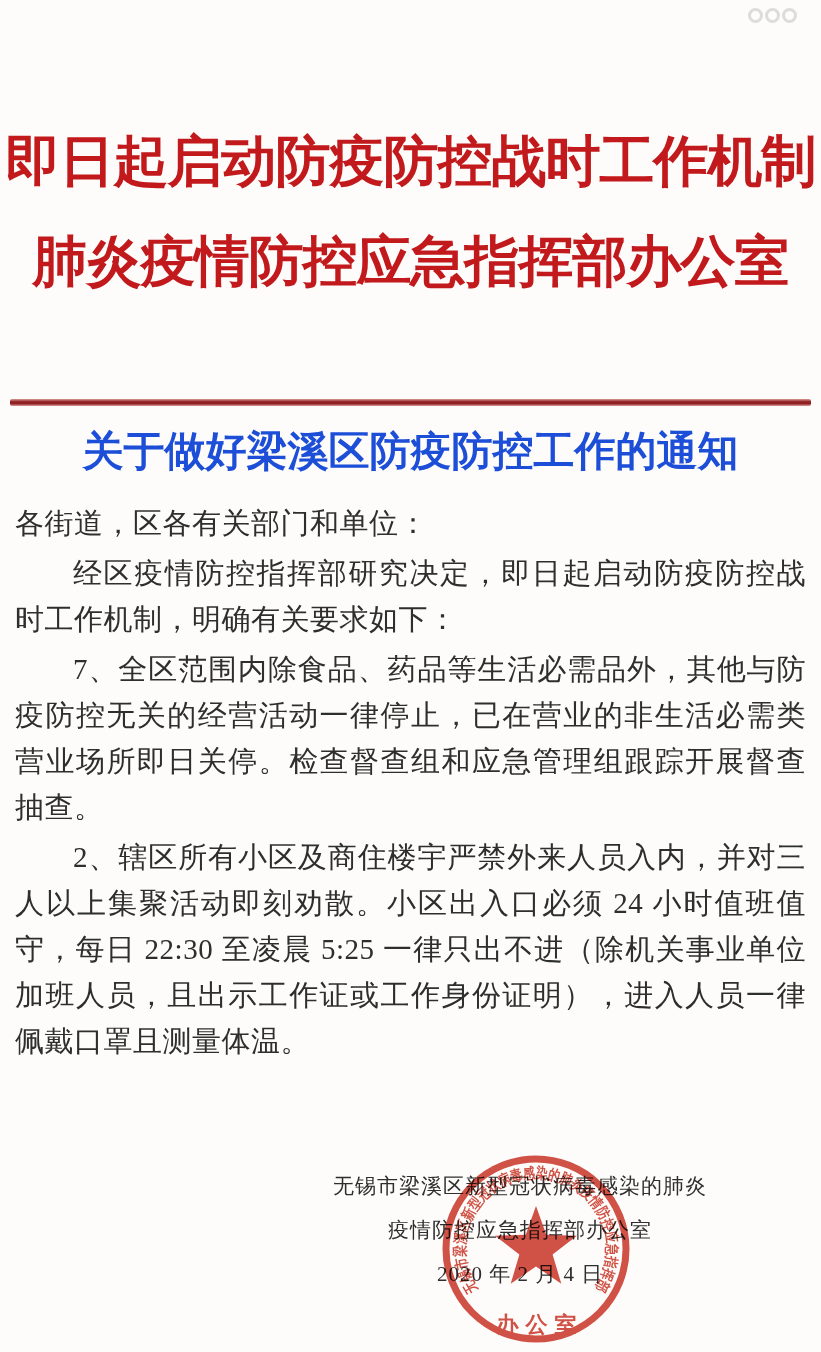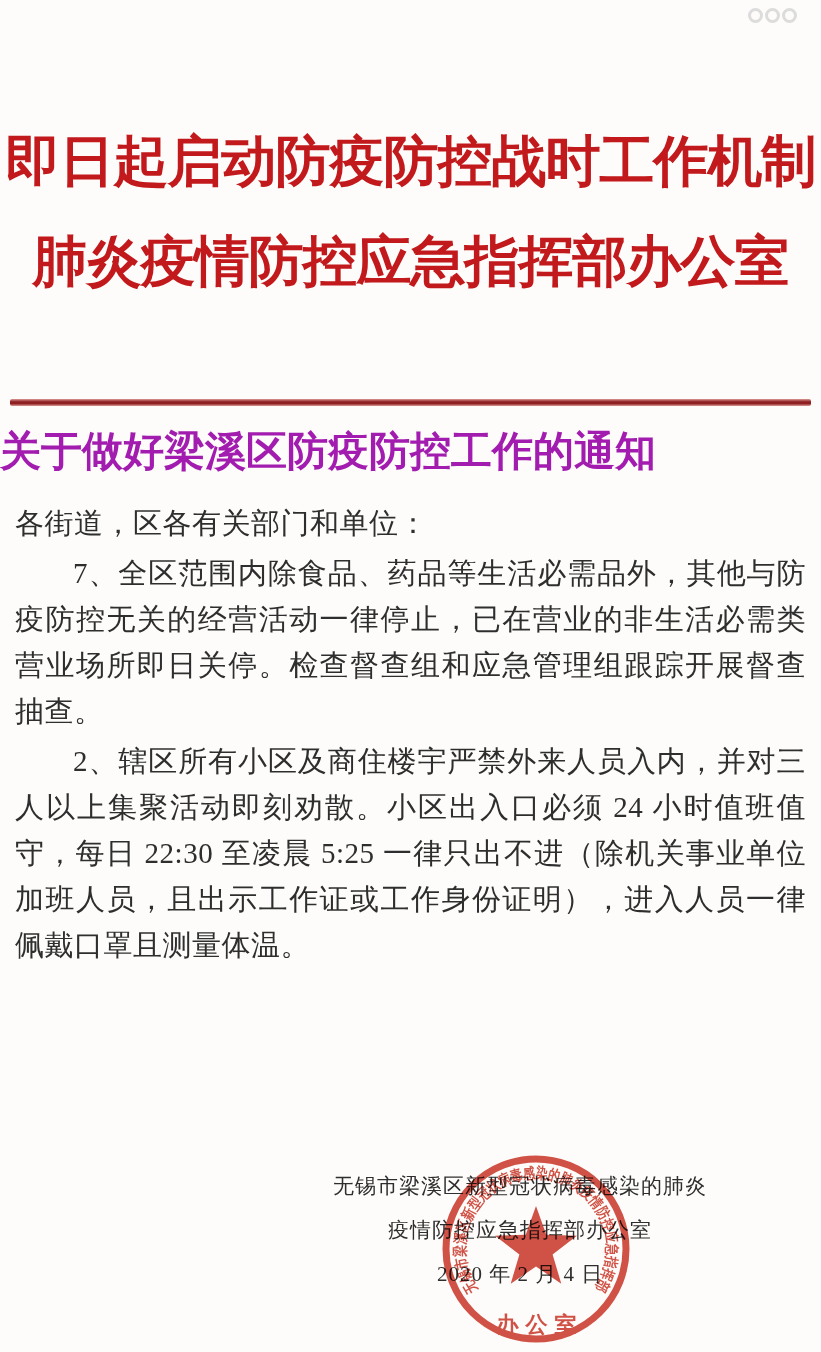--- a/index.html
+++ b/index.html
@@ -54,21 +54,22 @@
     margin:87px 10px 0 10px;
     background:linear-gradient(180deg,#dc9a95 0%,var(--divider-red) 40%,var(--divider-red) 65%,#dc9a95 100%);
     border-radius:2px;
   }
   
   .doc-title{
     margin:19px 0 0 0;
     font-size:41px;
     font-weight:700;
     line-height:52px;
-    color:#a21caf;
+    text-align:center;
+    color:#1d4ed8;
     letter-spacing:0px;
   }
   
   .body-text{
     margin-top:23px;
     padding:0 11px;
     font-size:29px;
     line-height:46px;
     letter-spacing:0.5px;
     color:var(--text-color);
@@ -136,20 +137,21 @@
     <div class="lh-line">即日起启动防疫防控战时工作机制</div>
     <div class="lh-line">肺炎疫情防控应急指挥部办公室</div>
   </header>
 
   <div class="divider"></div>
 
   <h1 class="doc-title">关于做好梁溪区防疫防控工作的通知</h1>
 
   <main class="body-text">
     <p class="salutation">各街道，区各有关部门和单位：</p>
+    <p class="para">经区疫情防控指挥部研究决定，即日起启动防疫防控战时工作机制，明确有关要求如下：</p>
     <p class="para">7、全区范围内除食品、药品等生活必需品外，其他与防疫防控无关的经营活动一律停止，已在营业的非生活必需类营业场所即日关停。检查督查组和应急管理组跟踪开展督查抽查。</p>
     <p class="para">2、辖区所有小区及商住楼宇严禁外来人员入内，并对三人以上集聚活动即刻劝散。小区出入口必须 24 小时值班值守，每日 22:30 至凌晨 5:25 一律只出不进（除机关事业单位加班人员，且出示工作证或工作身份证明），进入人员一律佩戴口罩且测量体温。</p>
   </main>
 
   <div class="signature">
     <div>无锡市梁溪区新型冠状病毒感染的肺炎</div>
     <div>疫情防控应急指挥部办公室</div>
     <div>2020 年 2 月 4 日</div>
   </div>
 

